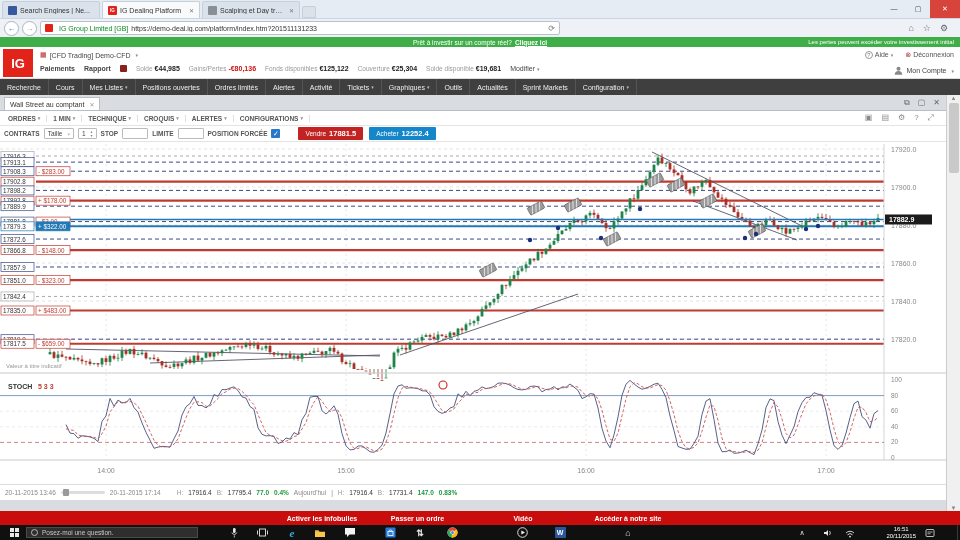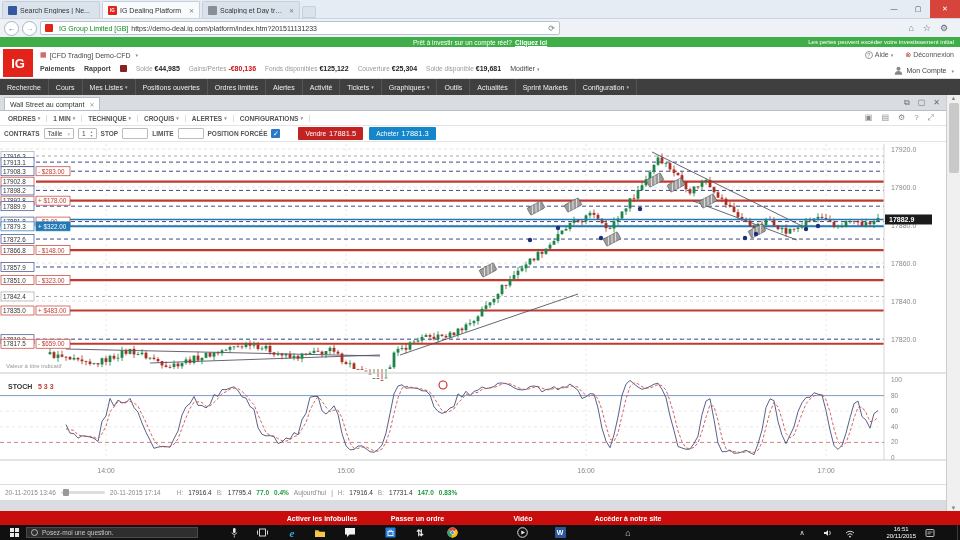--- a/index.html
+++ b/index.html
@@ -57,21 +57,21 @@
 #tb1-icons{margin-left:auto;display:flex;gap:9px;padding-right:12px;color:#888;font-size:8px}
 #tb2{height:16px;display:flex;align-items:center;gap:4px;border-bottom:1px solid #e4e4e4;padding-left:4px;font-size:6.5px;color:#555}
 .lbl-b{font-weight:bold}
 .mini-select{height:11px;border:1px solid #bbb;border-radius:1px;display:flex;align-items:center;padding:0 3px;gap:3px;background:#fff;color:#444;font-size:6.5px}
 .stepper{display:flex;flex-direction:column;font-size:4px;color:#888;line-height:4px;margin-left:2px}
 .mini-input{width:26px;height:11px;border:1px solid #bbb;border-radius:1px;background:#fff}
 .checkbox{width:9px;height:9px;background:#2a78c8;border-radius:1px;color:#fff;font-size:7px;display:flex;align-items:center;justify-content:center;line-height:9px}
 .deal-btn{height:13px;border-radius:1px;color:#fff;display:flex;align-items:center;gap:3px;padding:0 7px;font-size:6.5px}
 #sellbtn{background:#c32222;margin-left:14px}
 #buybtn{background:#1486c9;margin-left:2px}
-.deal-price{font-weight:normal;font-size:7.5px}
+.deal-price{font-weight:bold;font-size:7.5px}
 #chartarea{position:absolute;left:0;top:33px;width:946px;height:340px}
 #statusbar{position:absolute;left:0;top:373px;width:946px;height:15px;border-top:1px solid #ddd;display:flex;align-items:center;gap:5px;padding-left:5px;font-size:6.5px;color:#888}
 #statusbar .green{color:#1c9a3f;font-weight:bold}
 #statusbar .dark{color:#333}
 #statusbar .lblh{color:#999}
 .slider-track{width:44px;height:3px;background:#ddd;border-radius:2px;position:relative;display:inline-block}
 .slider-thumb{position:absolute;left:2px;top:-2px;width:6px;height:7px;background:#999;border-radius:1px}
 
 #vscroll{position:absolute;left:946px;top:95px;width:14px;height:416px;background:#f0f0f0;border-left:1px solid #ccc;display:flex;flex-direction:column;align-items:center;font-size:6px;color:#888}
 #vthumb{width:10px;height:70px;background:#c9c9c9;border-radius:2px;margin-top:2px}
@@ -282,21 +282,21 @@
       <span class="lbl-b">LIMITE</span>
       <span class="mini-input"></span>
       <span class="lbl-b">POSITION FORCÉE</span>
       <span class="checkbox">✓</span>
       <span class="deal-btn" id="sellbtn">
           <span>Vendre</span>
           <span class="deal-price">17881.5</span>
         </span>
       <span class="deal-btn" id="buybtn">
           <span>Acheter</span>
-          <span class="deal-price">17881.3</span>
+          <span class="deal-price">12252.4</span>
         </span>
     </div>
 
     <div id="chartarea">
       <svg id="chart-svg" width="946" height="340">
           <line x1="0" y1="5" x2="884" y2="5" stroke="#e3e3e3" stroke-dasharray="3,3"></line>
           <text x="891" y="7.5" font-size="7" fill="#888">17920.0</text>
           <line x1="0" y1="43" x2="884" y2="43" stroke="#e3e3e3" stroke-dasharray="3,3"></line>
           <text x="891" y="45.5" font-size="7" fill="#888">17900.0</text>
           <line x1="0" y1="81" x2="884" y2="81" stroke="#e3e3e3" stroke-dasharray="3,3"></line>

